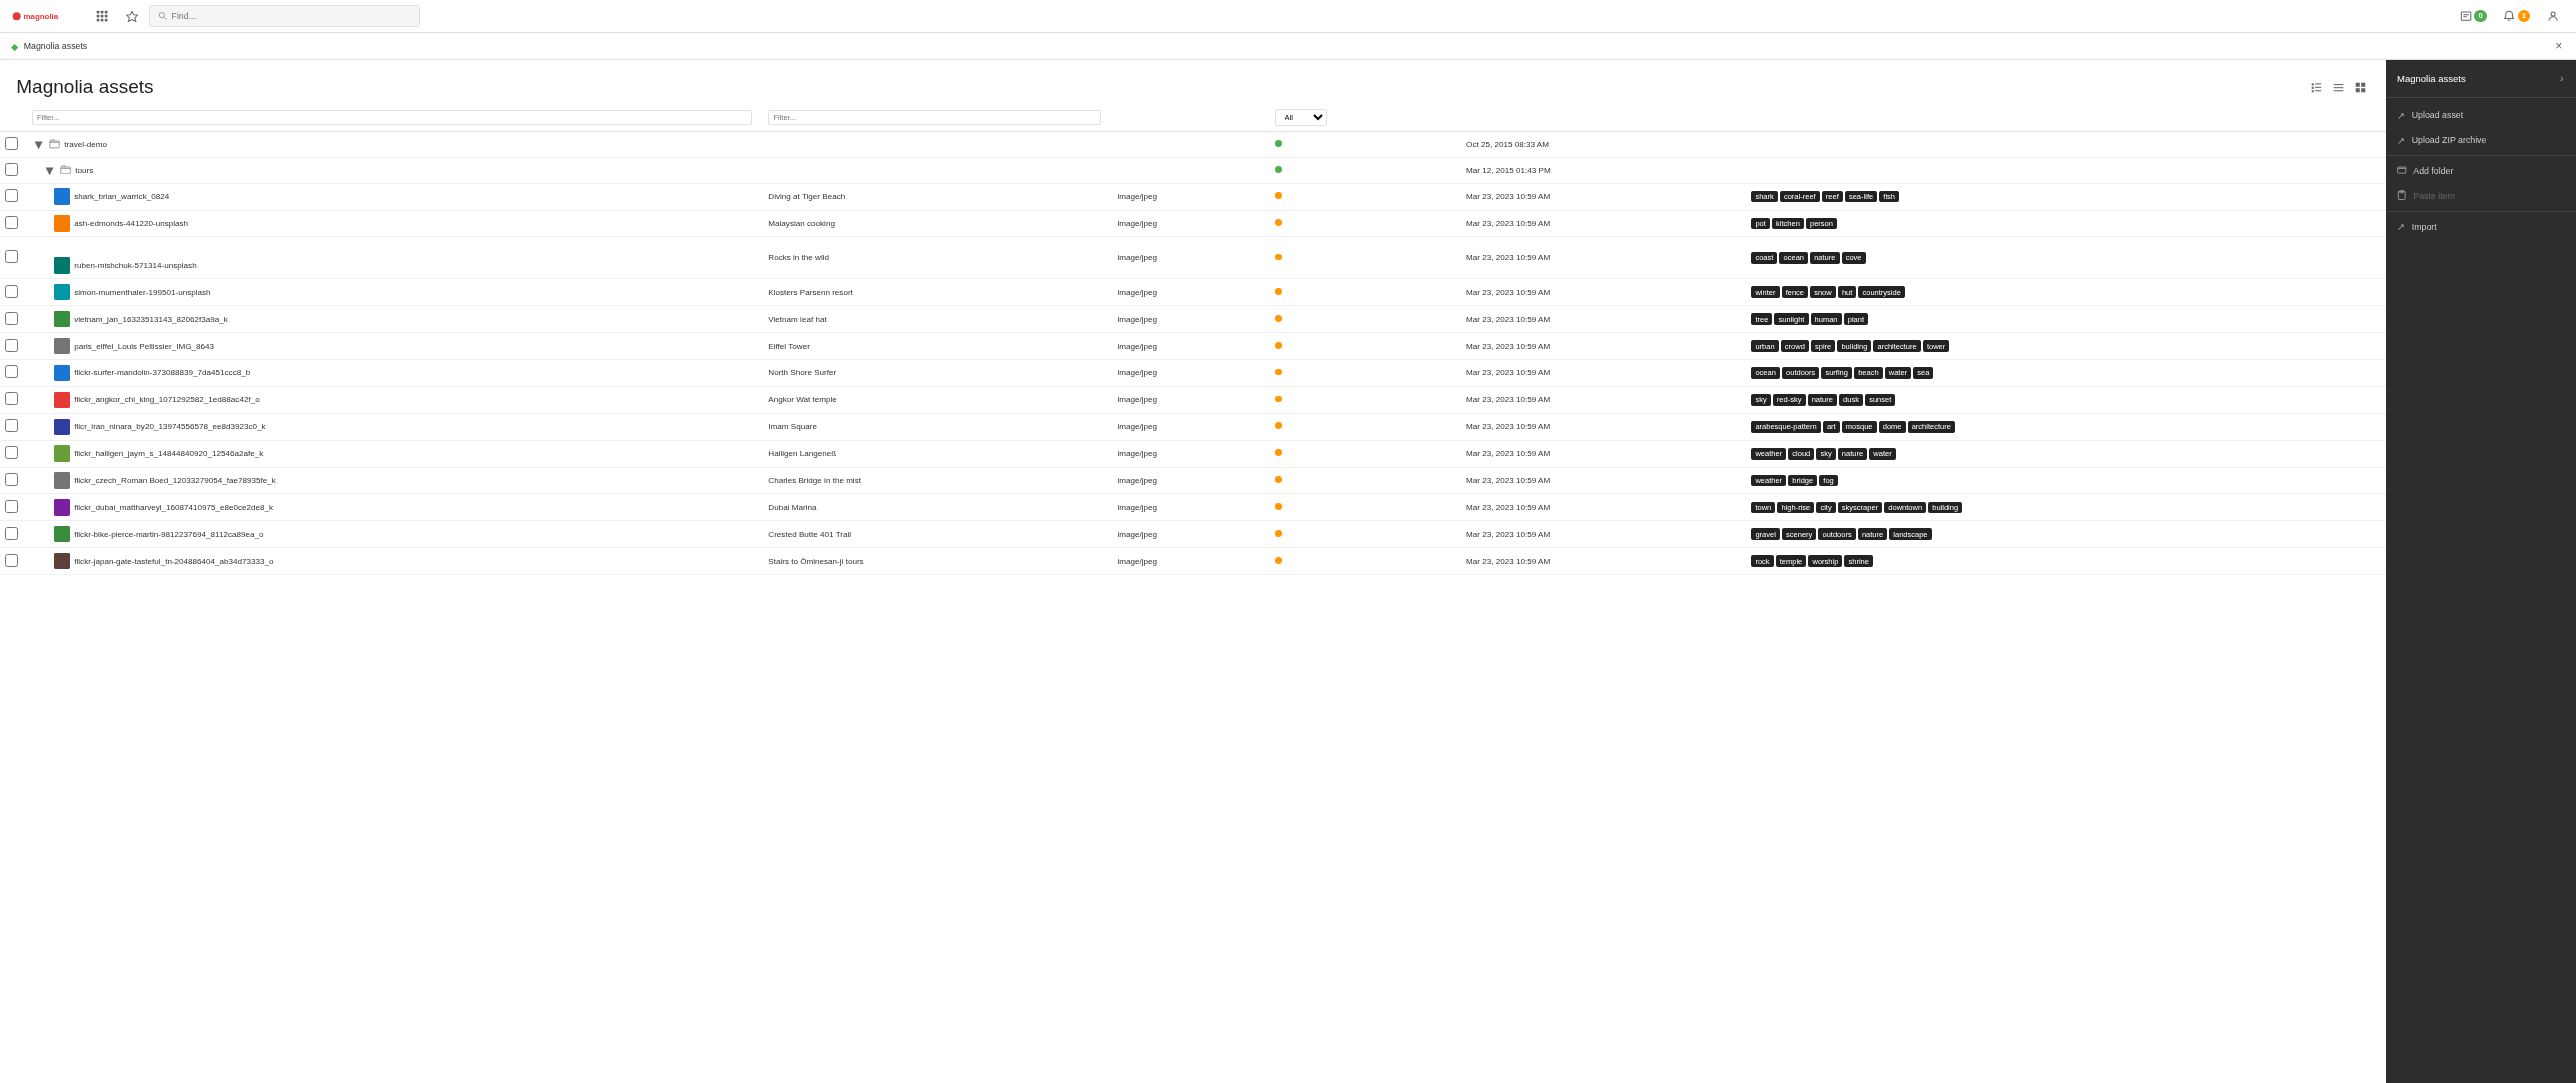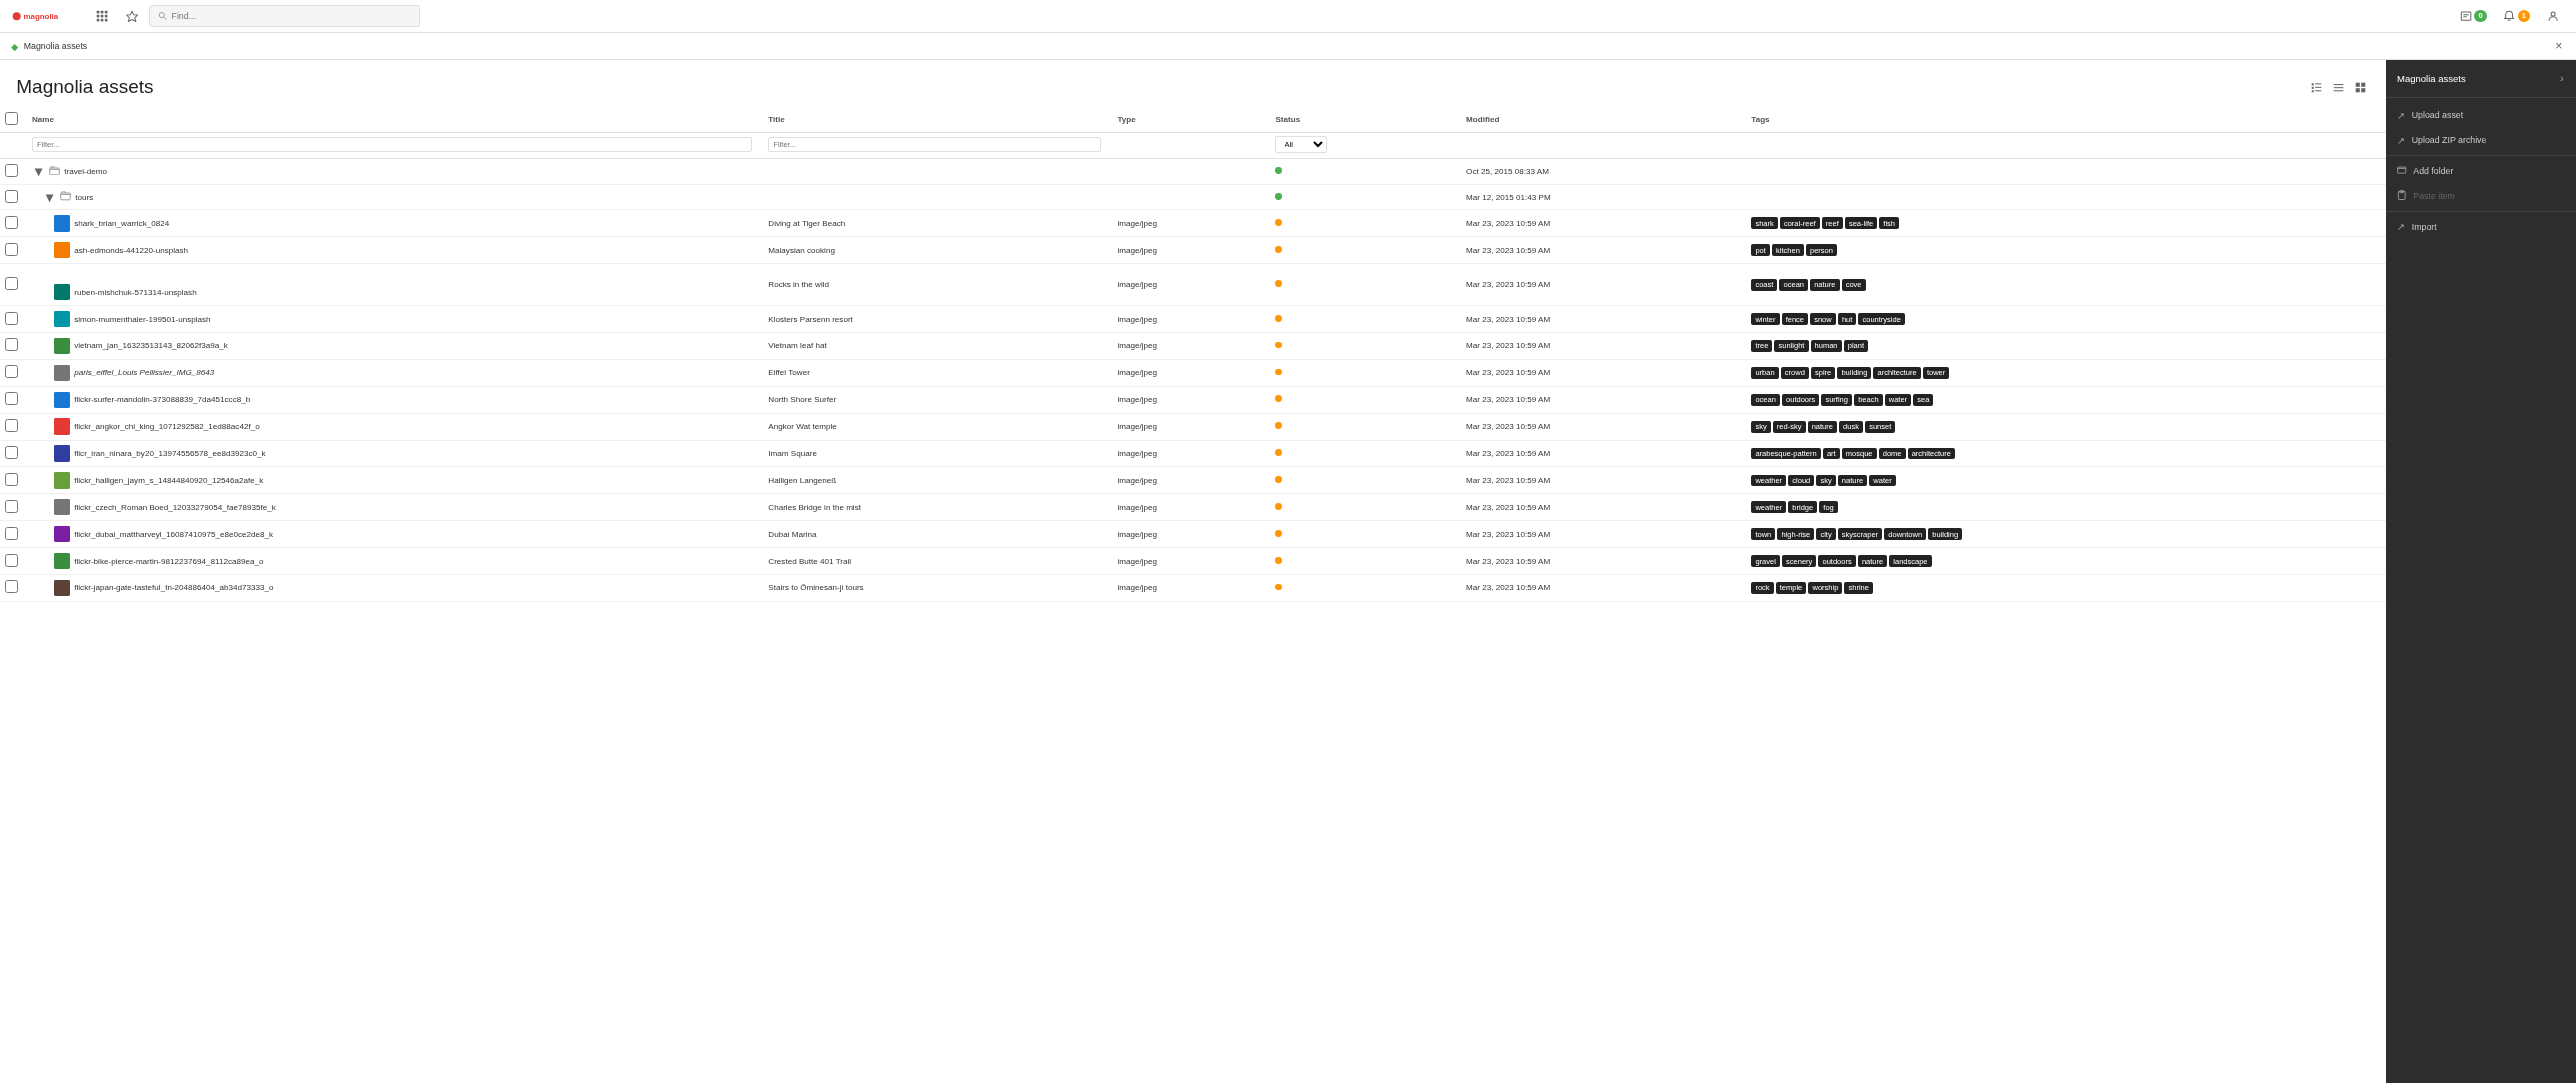--- a/index.html
+++ b/index.html
@@ -253,31 +253,20 @@
             <rect x="1" y="9" width="6" height="6"></rect>
               <rect x="9" y="9" width="6" height="6"></rect>
           </svg>
         </button>
       </div>
     </div>
 
     <div class="table-container">
       <table>
         <thead>
-          <tr>
-            <th>
-              <input type="checkbox" style="">
-            </th>
-            <th>Name</th>
-            <th>Title</th>
-            <th>Type</th>
-            <th>Status</th>
-            <th>Modified</th>
-            <th>Tags</th>
-          </tr>
           <tr class="filter-row">
             <th></th>
             <th>
               <input type="text" class="filter-input" placeholder="Filter..." style="">
             </th>
             <th>
               <input type="text" class="filter-input" placeholder="Filter..." style="">
             </th>
             <th></th>
             <th>
@@ -429,21 +418,21 @@
                   <span class="tag">tree</span>
                   <span class="tag">sunlight</span>
                   <span class="tag">human</span>
                   <span class="tag">plant</span>
                 </div>
               </td>
             </tr>
             <tr>
               <td><input type="checkbox" style=""></td>
               <td>
-                <div class="file-cell" style="padding-left: 22px; font-style: italic;">
+                <div class="file-cell" style="padding-left: 22px;">
                   <div class="file-thumb" style="background: rgb(117, 117, 117);"></div>
                   <span>paris_eiffel_Louis Pellissier_IMG_8643</span>
                 </div>
               </td>
               <td>Eiffel Tower</td>
               <td>image/jpeg</td>
               <td><span class="status-dot orange"></span></td>
               <td>Mar 23, 2023 10:59 AM</td>
               <td>
                 <div class="tags-cell">

